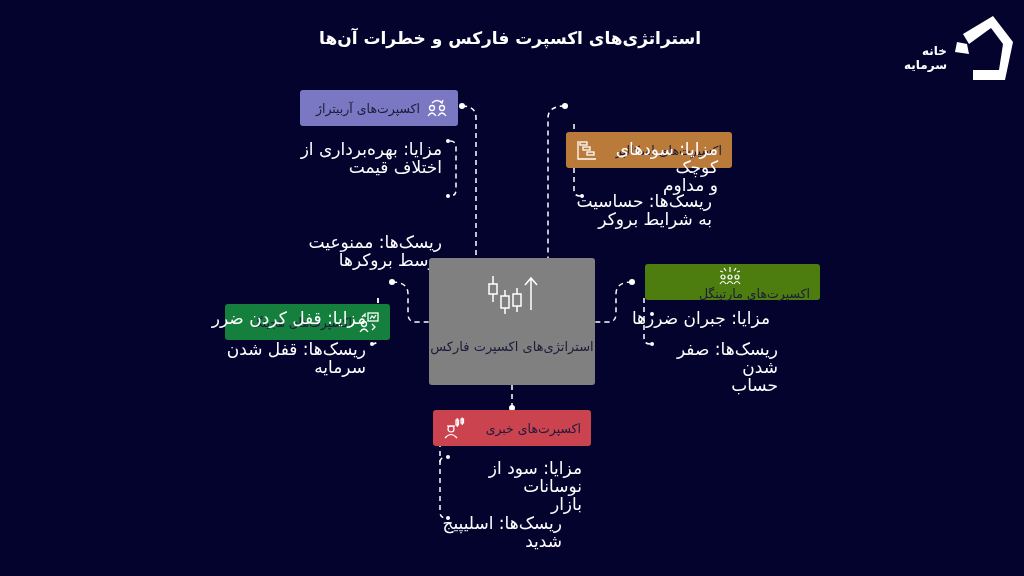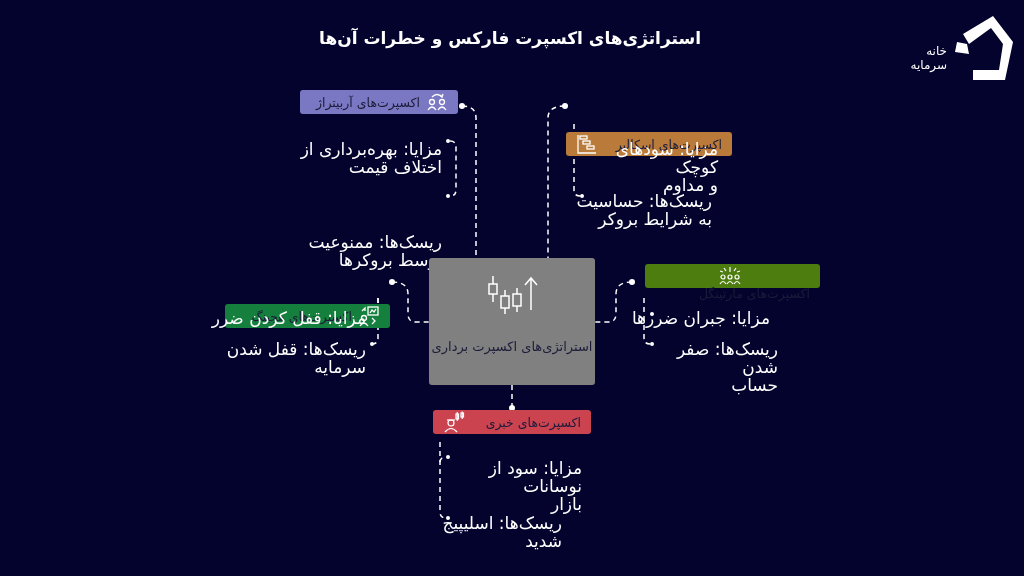--- a/index.html
+++ b/index.html
@@ -10,25 +10,25 @@
       color: #ffffff;
       position: relative;
     }
     .title {
       position: absolute; left: 300px; top: 28px; width: 420px;
       text-align: center; font-size: 17px; font-weight: bold; direction: rtl;
     }
     .logo { position: absolute; left: 895px; top: 14px; width: 120px; height: 72px; }
     .logo-text {
       position: absolute; left: 0; top: 30px; font-size: 12px; line-height: 14px;
-      direction: rtl; text-align: right; width: 52px; color: #fff;
+      direction: rtl; text-align: right; width: 52px; color: #fff; font-weight: bold;
     }
     svg.lines { position: absolute; left: 0; top: 0; }
     .box {
-      position: absolute; border-radius: 3px; height: 24px;
+      position: absolute; border-radius: 3px; height: 36px;
       display: flex; align-items: center; justify-content: flex-end;
       direction: ltr; padding: 0 10px; box-sizing: border-box;
       font-size: 12.5px; color: #1b1b3a;
     }
     .box .lbl { direction: rtl; white-space: nowrap; }
     .box .ico { width: 22px; height: 22px; margin-left: 6px; flex: none; }
     .box.icon-left { flex-direction: row; justify-content: flex-start; }
     .box.icon-left .ico { margin-left: 0; margin-right: 6px; }
     .box.white-text { color: #ffffff; gap: 12px; }
     .txt {
@@ -180,21 +180,21 @@
     <g fill="none" stroke="#ffffff" stroke-width="1.5">
       <path d="M6 4 L6 12 M6 22 L6 30"></path>
         <rect x="2" y="12" width="8" height="10"></rect>
       <path d="M18 18 L18 24 M18 36 L18 42"></path>
         <rect x="14" y="24" width="8" height="12"></rect>
       <path d="M30 16 L30 22 M30 34 L30 40"></path>
         <rect x="26" y="22" width="8" height="12"></rect>
       <path d="M44 38 L44 6 M38 13 L44 6 L50 13"></path>
     </g>
   </svg>
-  <div class="clabel">استراتژی‌های اکسپرت برداری</div>
+  <div class="clabel">استراتژی‌های اکسپرت فارکس</div>
 </div>
 
 <div class="box icon-left white-text" style="left:433px;top:410px;width:158px;background:#cc4350;">
   <svg class="ico" viewBox="0 0 22 22">
     <g fill="none" stroke="#fff" stroke-width="1.2">
       <circle cx="8" cy="12" r="3"></circle>
         <path d="M2 21 Q8 14 14 21"></path>
       <rect x="13" y="3" width="2.5" height="5"></rect>
         <path d="M14.25 1 L14.25 10"></path>
       <rect x="18" y="2" width="2.5" height="4"></rect>

